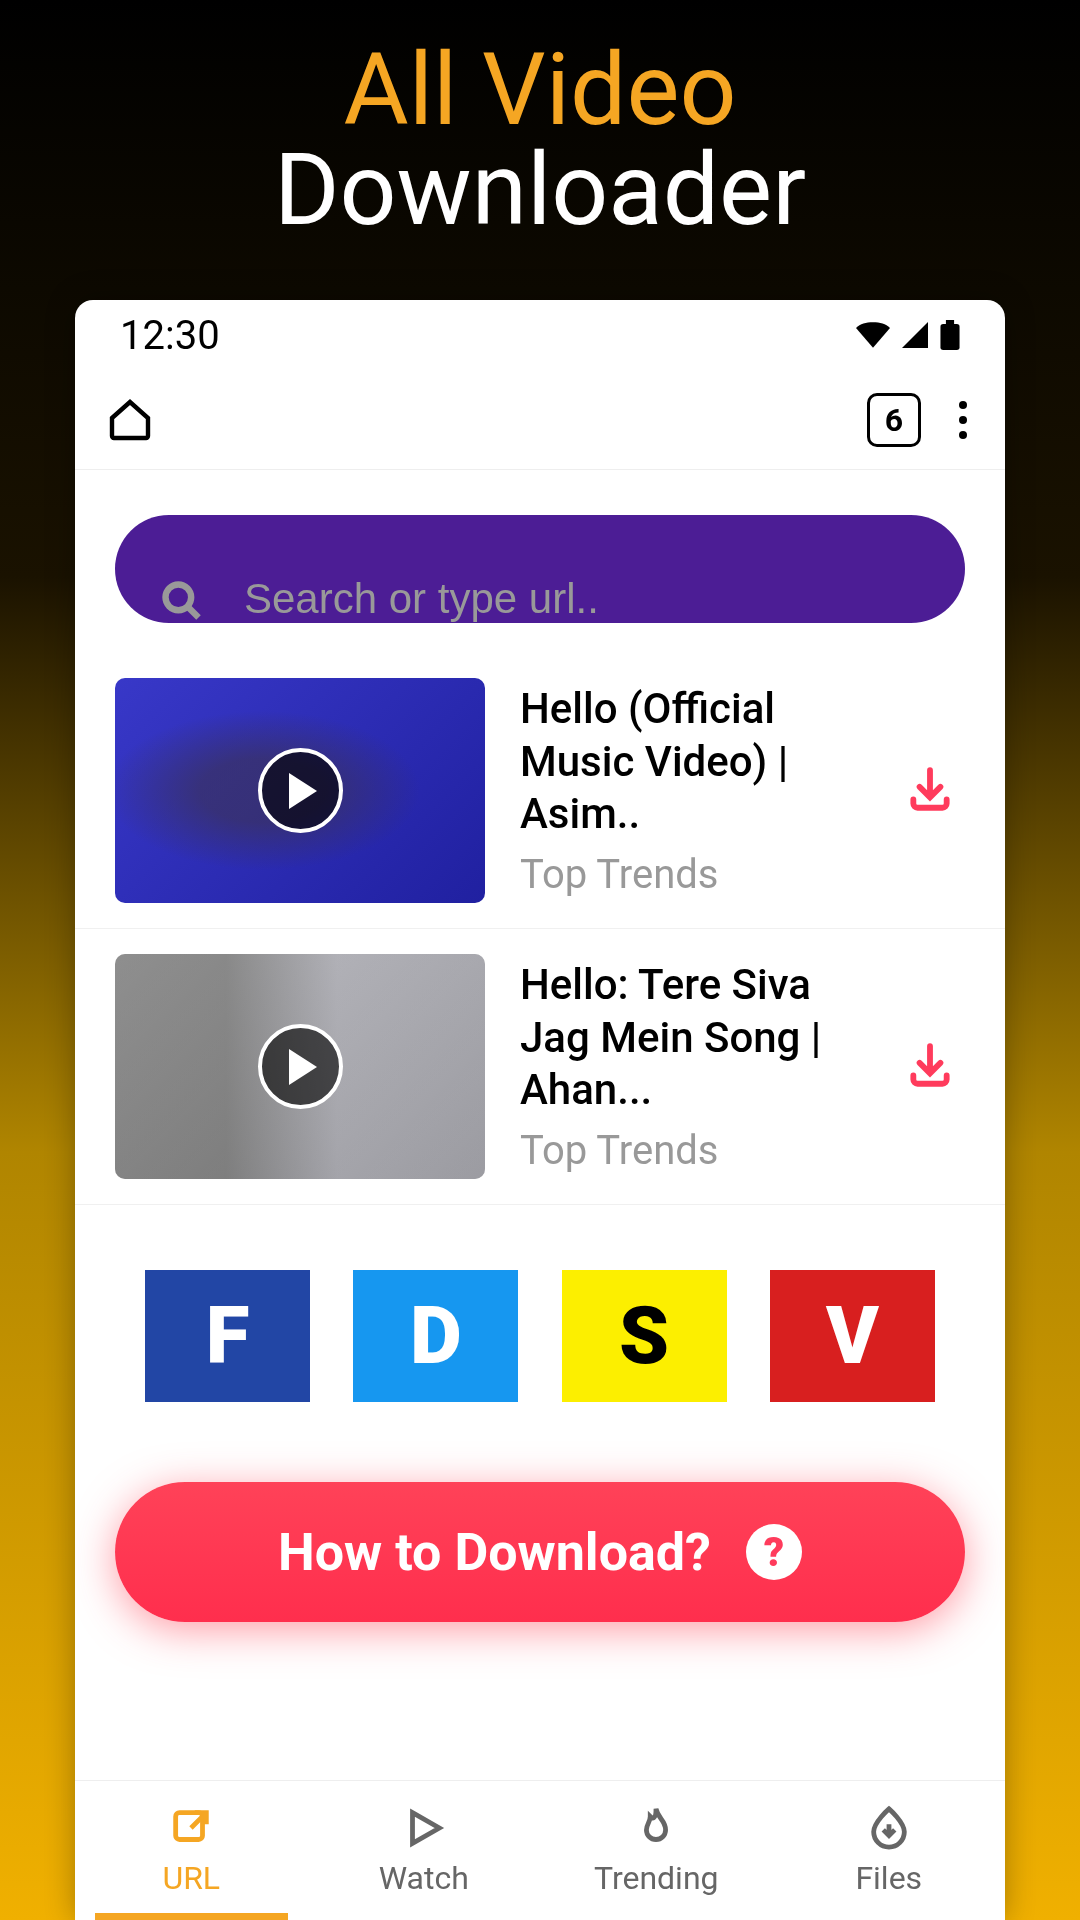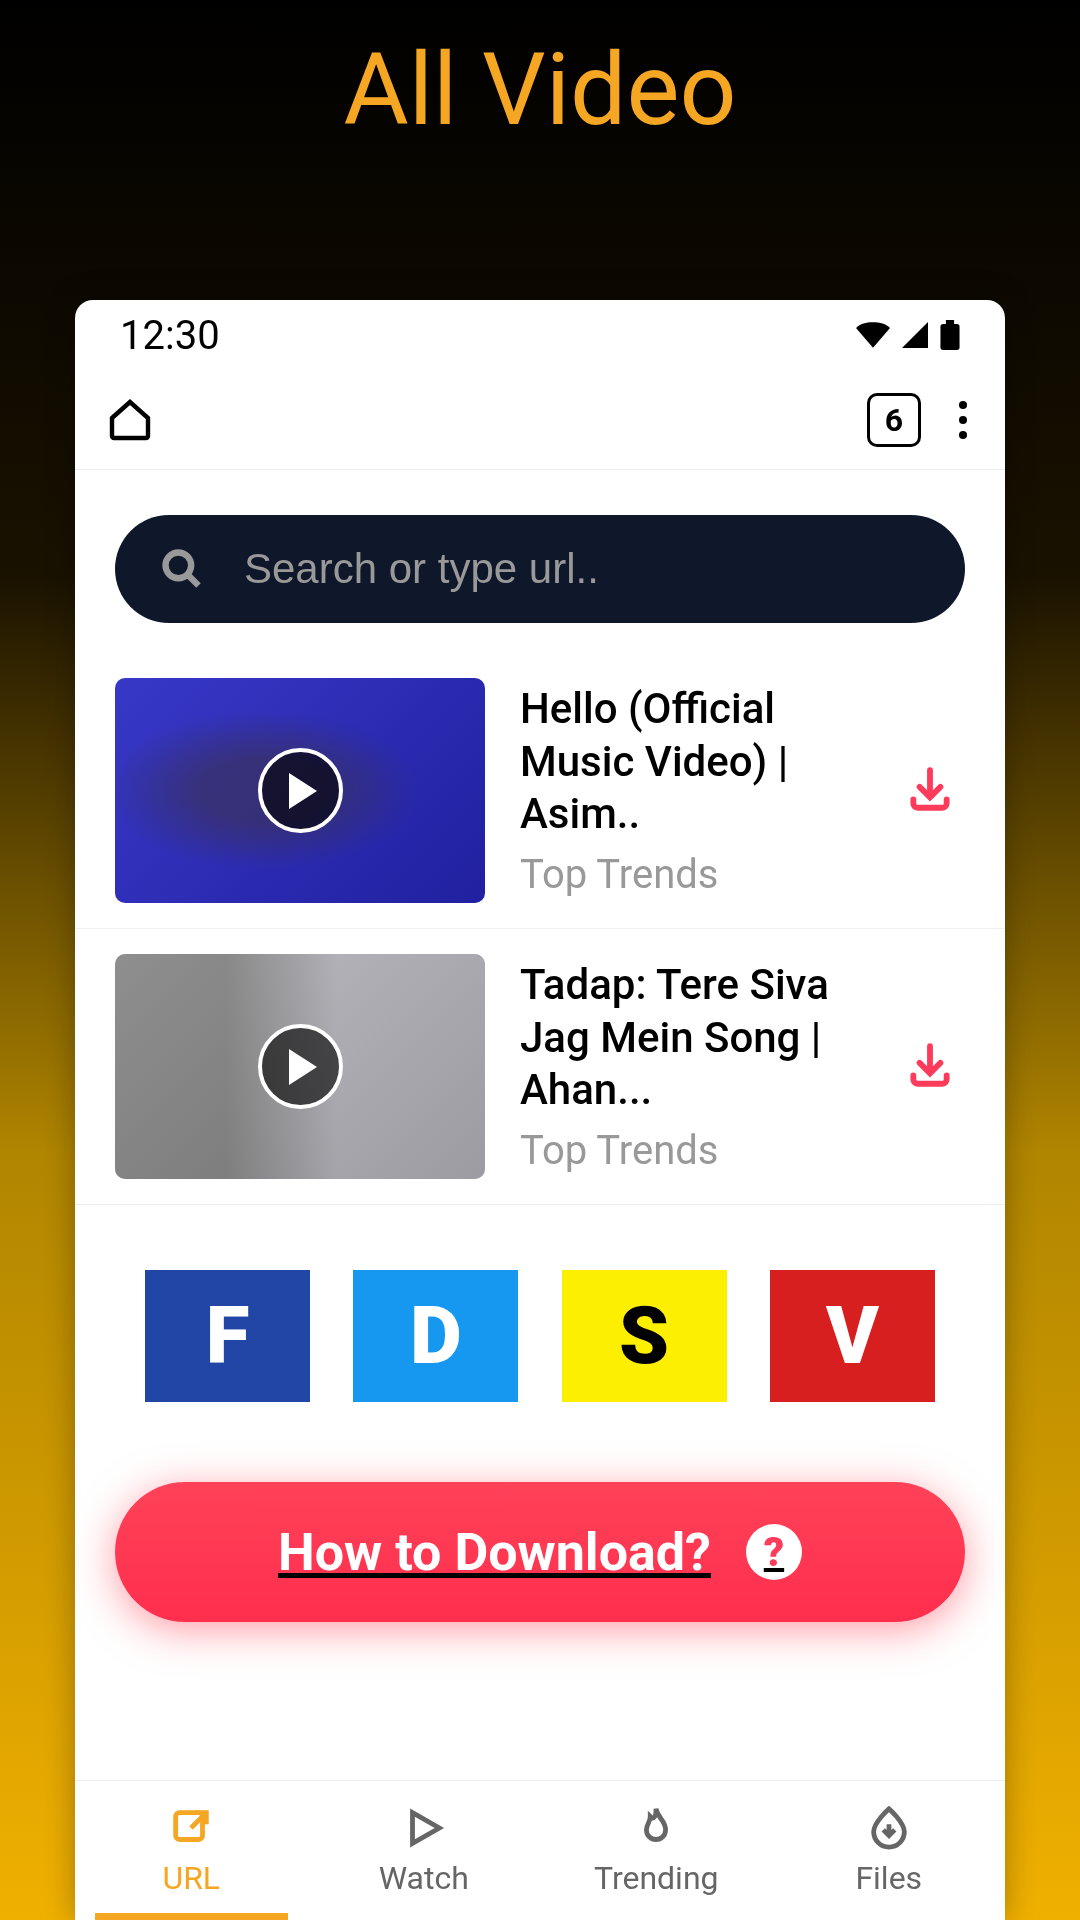--- a/index.html
+++ b/index.html
@@ -94,25 +94,25 @@
   .more-dot {
     width: 8px;
     height: 8px;
     background: #000;
     border-radius: 50%;
   }
   .search-wrap {
     padding: 45px 40px 30px;
   }
   .search-bar {
-    background: #0f172a;
+    background: #4c1d95;
     border-radius: 60px;
     height: 108px;
     display: flex;
-    align-items: center;
+    align-items: flex-end;
     padding: 0 45px;
     gap: 40px;
   }
   .search-input {
     border: none;
     background: transparent;
     font-size: 42px;
     color: #999;
     flex: 1;
     outline: none;
@@ -197,21 +197,20 @@
   .how-btn {
     margin: 30px 40px;
     background: linear-gradient(to bottom, #ff4258, #ff2e4d);
     border-radius: 80px;
     height: 140px;
     display: flex;
     align-items: center;
     justify-content: center;
     gap: 35px;
     box-shadow: 0 8px 40px rgba(255,60,80,0.5);
-    text-decoration: underline;
   }
   .how-text {
     color: #fff;
     font-size: 52px;
     font-weight: 700;
   }
   .help-circle {
     width: 56px;
     height: 56px;
     background: #fff;
@@ -263,20 +262,21 @@
     position: absolute;
     inset: 0;
     background: linear-gradient(to right, rgba(80,80,80,0.4) 30%, rgba(200,200,220,0.3) 60%);
   }
 </style>
 </head>
 <body>
 
 <div class="hero-title">
   <div class="hero-line1">All Video</div>
+  <div class="hero-line2">Downloader</div>
 </div>
 
 <div class="phone">
 
   <div class="status-bar">
     <div class="status-time">12:30</div>
     <div class="status-icons">
       <svg width="34" height="26" viewBox="0 0 24 18">
           <path fill="#000" d="M12 18L0 4C3 1 7 0 12 0s9 1 12 4L12 18z"></path>
         </svg>
@@ -337,21 +337,21 @@
   </div>
 
   <div class="video-item">
     <div class="thumb thumb2">
       <div class="car-silhouette"></div>
       <div class="play-btn">
         <div class="play-tri"></div>
       </div>
     </div>
     <div class="vid-info">
-      <div class="vid-title">Tadap: Tere Siva Jag Mein Song | Ahan...</div>
+      <div class="vid-title">Hello: Tere Siva Jag Mein Song | Ahan...</div>
       <div class="vid-sub">Top Trends</div>
     </div>
     <div class="dl-btn">
       <svg width="50" height="50" viewBox="0 0 24 24" fill="none" stroke="currentColor" stroke-width="2.8" stroke-linecap="round">
         <path d="M12 3v12M7 11l5 5 5-5M4 17v2a2 2 0 002 2h12a2 2 0 002-2v-2"></path>
       </svg>
     </div>
   </div>
 
   <div class="site-grid">

